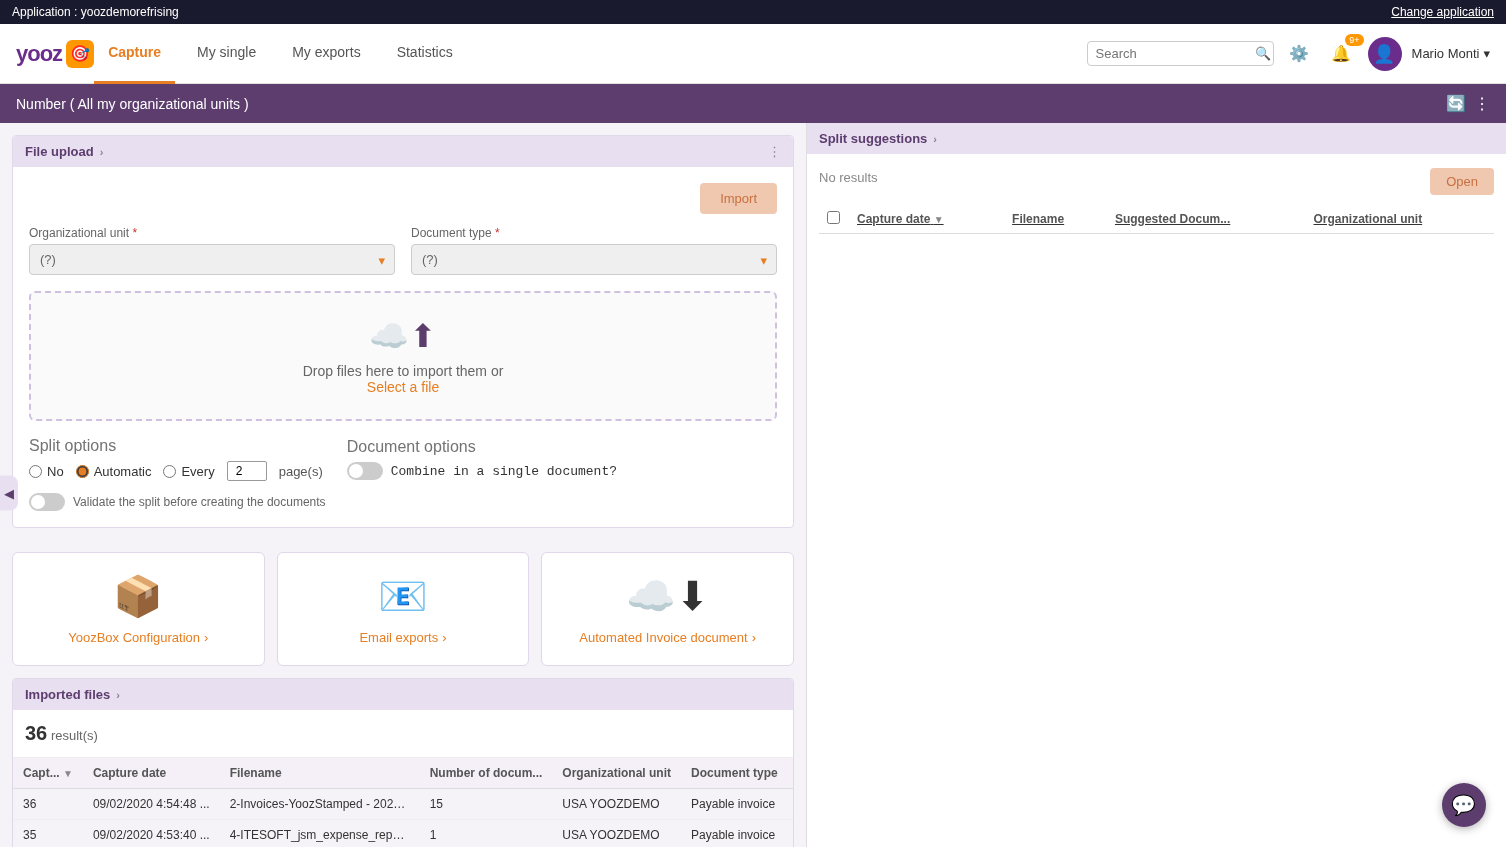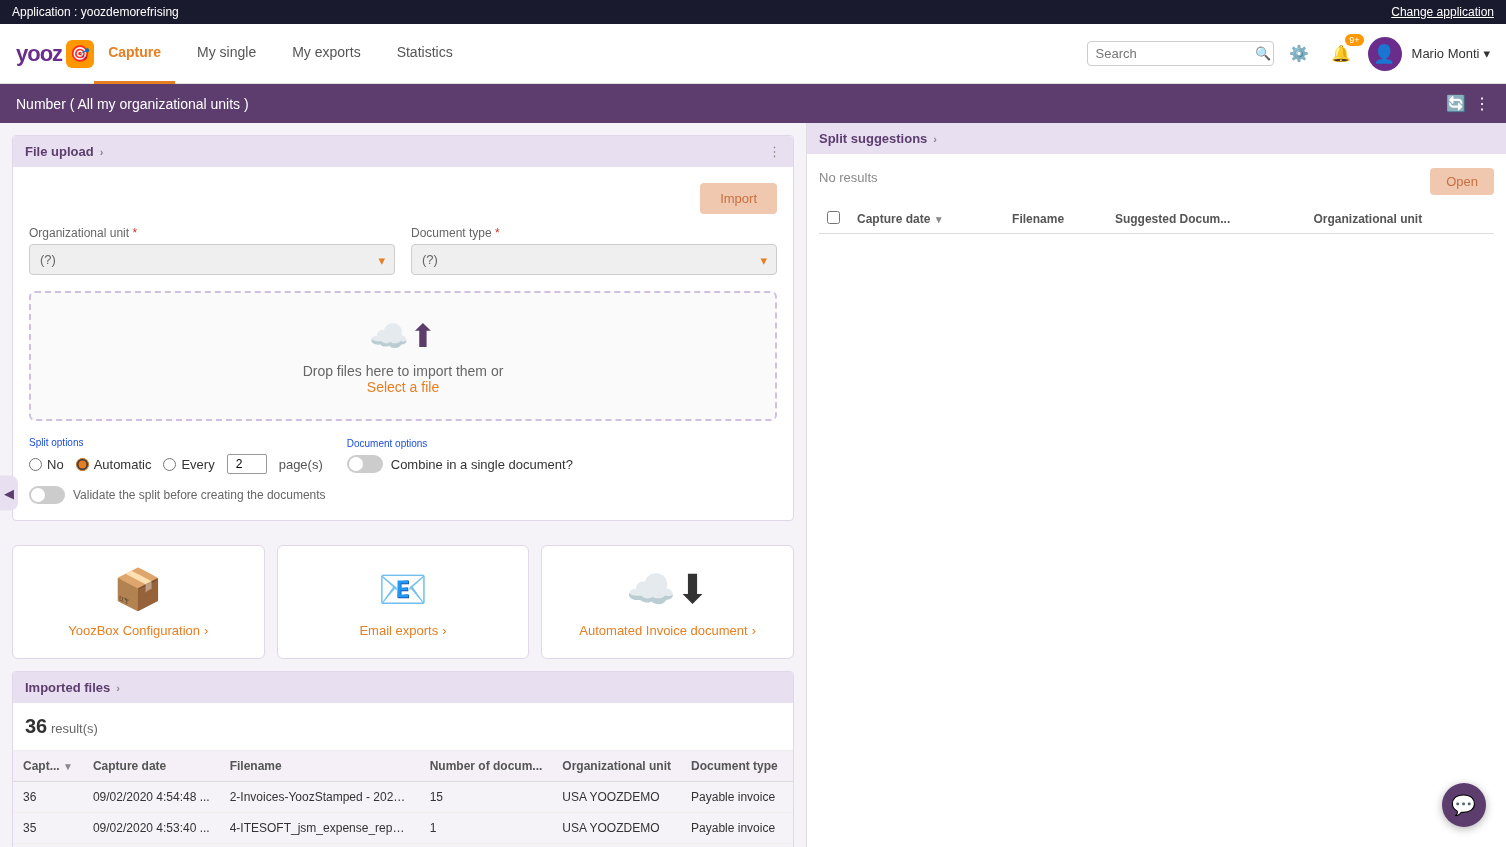--- a/index.html
+++ b/index.html
@@ -262,22 +262,22 @@
     }
 
     
     .options-row {
       display: flex;
       gap: 24px;
       margin-bottom: 12px;
       align-items: center;
     }
     .options-label {
-      font-size: 10px;
-      color: #1d4ed8;
+      font-size: 16px;
+      color: #737373;
       margin-bottom: 6px;
     }
     .radio-group {
       display: flex;
       align-items: center;
       gap: 12px;
     }
     .radio-label {
       display: flex;
       align-items: center;
@@ -427,20 +427,21 @@
     }
     .no-results {
       font-size: 13px;
       color: #888;
       padding: 4px 0 12px 0;
     }
     .right-table {
       width: 100%;
       border-collapse: collapse;
       font-size: 12px;
+      text-decoration: underline;
     }
     .right-table th {
       padding: 6px 8px;
       text-align: left;
       color: #555;
       font-weight: 600;
       border-bottom: 1px solid #ddd;
     }
     .checkbox-col { width: 30px; }
 
@@ -604,21 +605,21 @@
               <label class="radio-label">
                 <input type="radio" name="split" value="every" style="">
                 <span>Every</span>
               </label>
               <input type="number" class="number-input" value="2" style="">
               <span class="pages-text">page(s)</span>
             </div>
           </div>
           <div class="doc-options-group">
             <div class="options-label">Document options</div>
-            <div style="display:flex;align-items:center;gap:8px;">
+            <div style="display:flex;align-items:center;gap:8px;font-family:Liberation Mono, monospace;">
               <div class="toggle"></div>
               <span>Combine in a single document?</span>
             </div>
           </div>
         </div>
 
         <div class="validate-row">
           <div class="toggle"></div>
           <span>Validate the split before creating the documents</span>
         </div>

